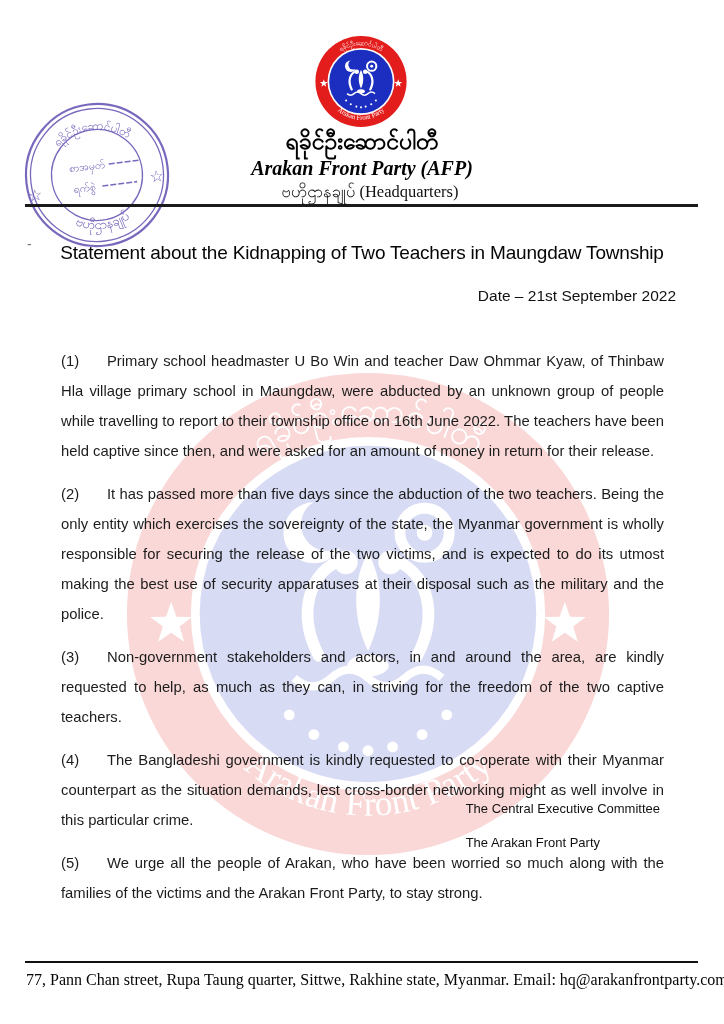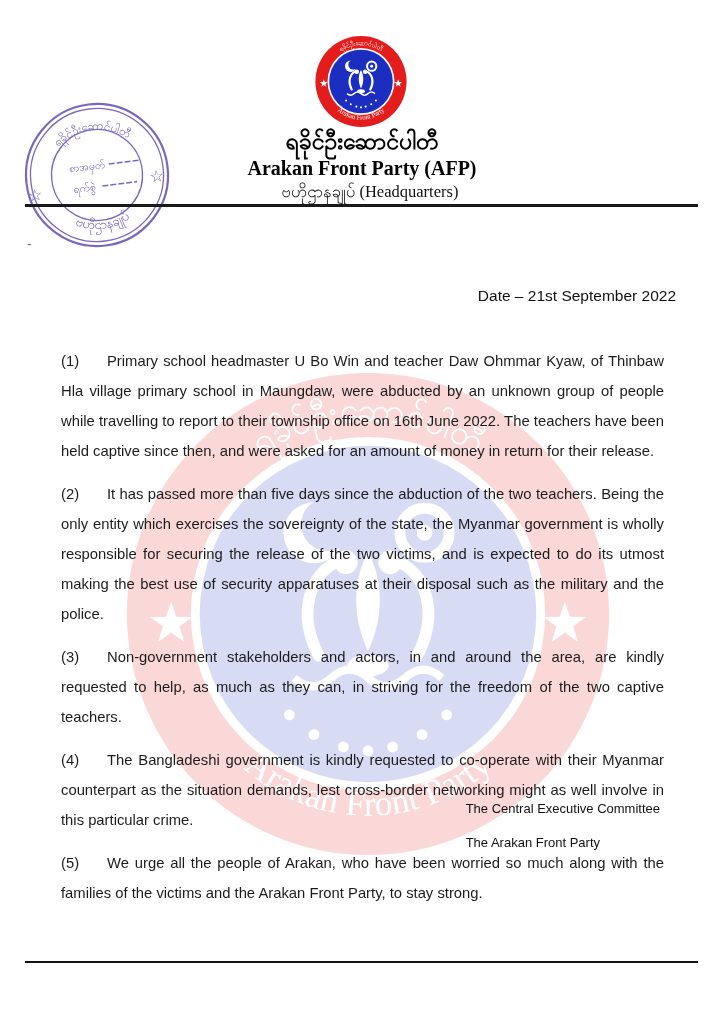--- a/index.html
+++ b/index.html
@@ -14,21 +14,21 @@
     opacity:0.17; pointer-events:none; z-index:0;
   }
   
   .logo{ position:absolute; left:313px; top:35px; width:96px; height:93px; z-index:2; }
   .my-party-name{
     position:absolute; top:128px; left:0; width:100%; text-align:center;
     font-weight:bold; font-size:23px; line-height:26px; color:#000; z-index:2;
   }
   .en-party-name{
     position:absolute; top:157px; left:0; width:100%; text-align:center;
-    font-family:"Liberation Serif", serif; font-weight:bold; font-size:20px; color:#000; z-index:2;
+    font-family:"Liberation Serif", serif; font-weight:bold; font-size:20px; color:#000; z-index:2;font-style:italic;
   }
   .hq-line{
     position:absolute; top:181px; left:8px; width:100%; text-align:center;
     font-family:"Liberation Serif", serif; font-size:16.5px; color:#111; z-index:2;
   }
   .rule-top{
     position:absolute; left:25px; top:204px; width:673px; height:2.5px;
     background:#1a1a1a; z-index:3;
   }
   .rule-bottom{
@@ -161,30 +161,32 @@
     <text x="4" y="93" font-size="16" fill="#7a68bd">☆</text>
     <text x="127" y="89" font-size="16" fill="#7a68bd">☆</text>
   </svg>
 
   <div class="my-party-name">ရခိုင်ဦးဆောင်ပါတီ</div>
   <div class="en-party-name">Arakan Front Party (AFP)</div>
   <div class="hq-line">ဗဟိုဌာနချုပ် (Headquarters)</div>
   <div class="rule-top"></div>
   <div class="margin-dash">-</div>
 
+  <div class="doc-title">Statement about the Kidnapping of Two Teachers in Maungdaw Township</div>
   <div class="date-line">Date – 21st September 2022</div>
 
   <div class="doc-body">
     <p><span class="pnum">(1)</span><span>Primary school headmaster U Bo Win and teacher Daw Ohmmar Kyaw, of Thinbaw Hla village primary school in Maungdaw, were abducted by an unknown group of people while travelling to report to their township office on 16th June 2022. The teachers have been held captive since then, and were asked for an amount of money in return for their release.</span></p>
     <p><span class="pnum">(2)</span><span>It has passed more than five days since the abduction of the two teachers. Being the only entity which exercises the sovereignty of the state, the Myanmar government is wholly responsible for securing the release of the two victims, and is expected to do its utmost making the best use of security apparatuses at their disposal such as the military and the police.</span></p>
     <p><span class="pnum">(3)</span><span>Non-government stakeholders and actors, in and around the area, are kindly requested to help, as much as they can, in striving for the freedom of the two captive teachers.</span></p>
     <p><span class="pnum">(4)</span><span>The Bangladeshi government is kindly requested to co-operate with their Myanmar counterpart as the situation demands, lest cross-border networking might as well involve in this particular crime.</span></p>
     <p><span class="pnum">(5)</span><span>We urge all the people of Arakan, who have been worried so much along with the families of the victims and the Arakan Front Party, to stay strong.</span></p>
   </div>
 
   <div class="signature">
     <div>The Central Executive Committee</div>
     <div>The Arakan Front Party</div>
   </div>
 
   <div class="rule-bottom"></div>
+  <div class="address">77, Pann Chan street, Rupa Taung quarter, Sittwe, Rakhine state, Myanmar. Email: hq@arakanfrontparty.com</div>
 
 </div>
 
 </body></html>

